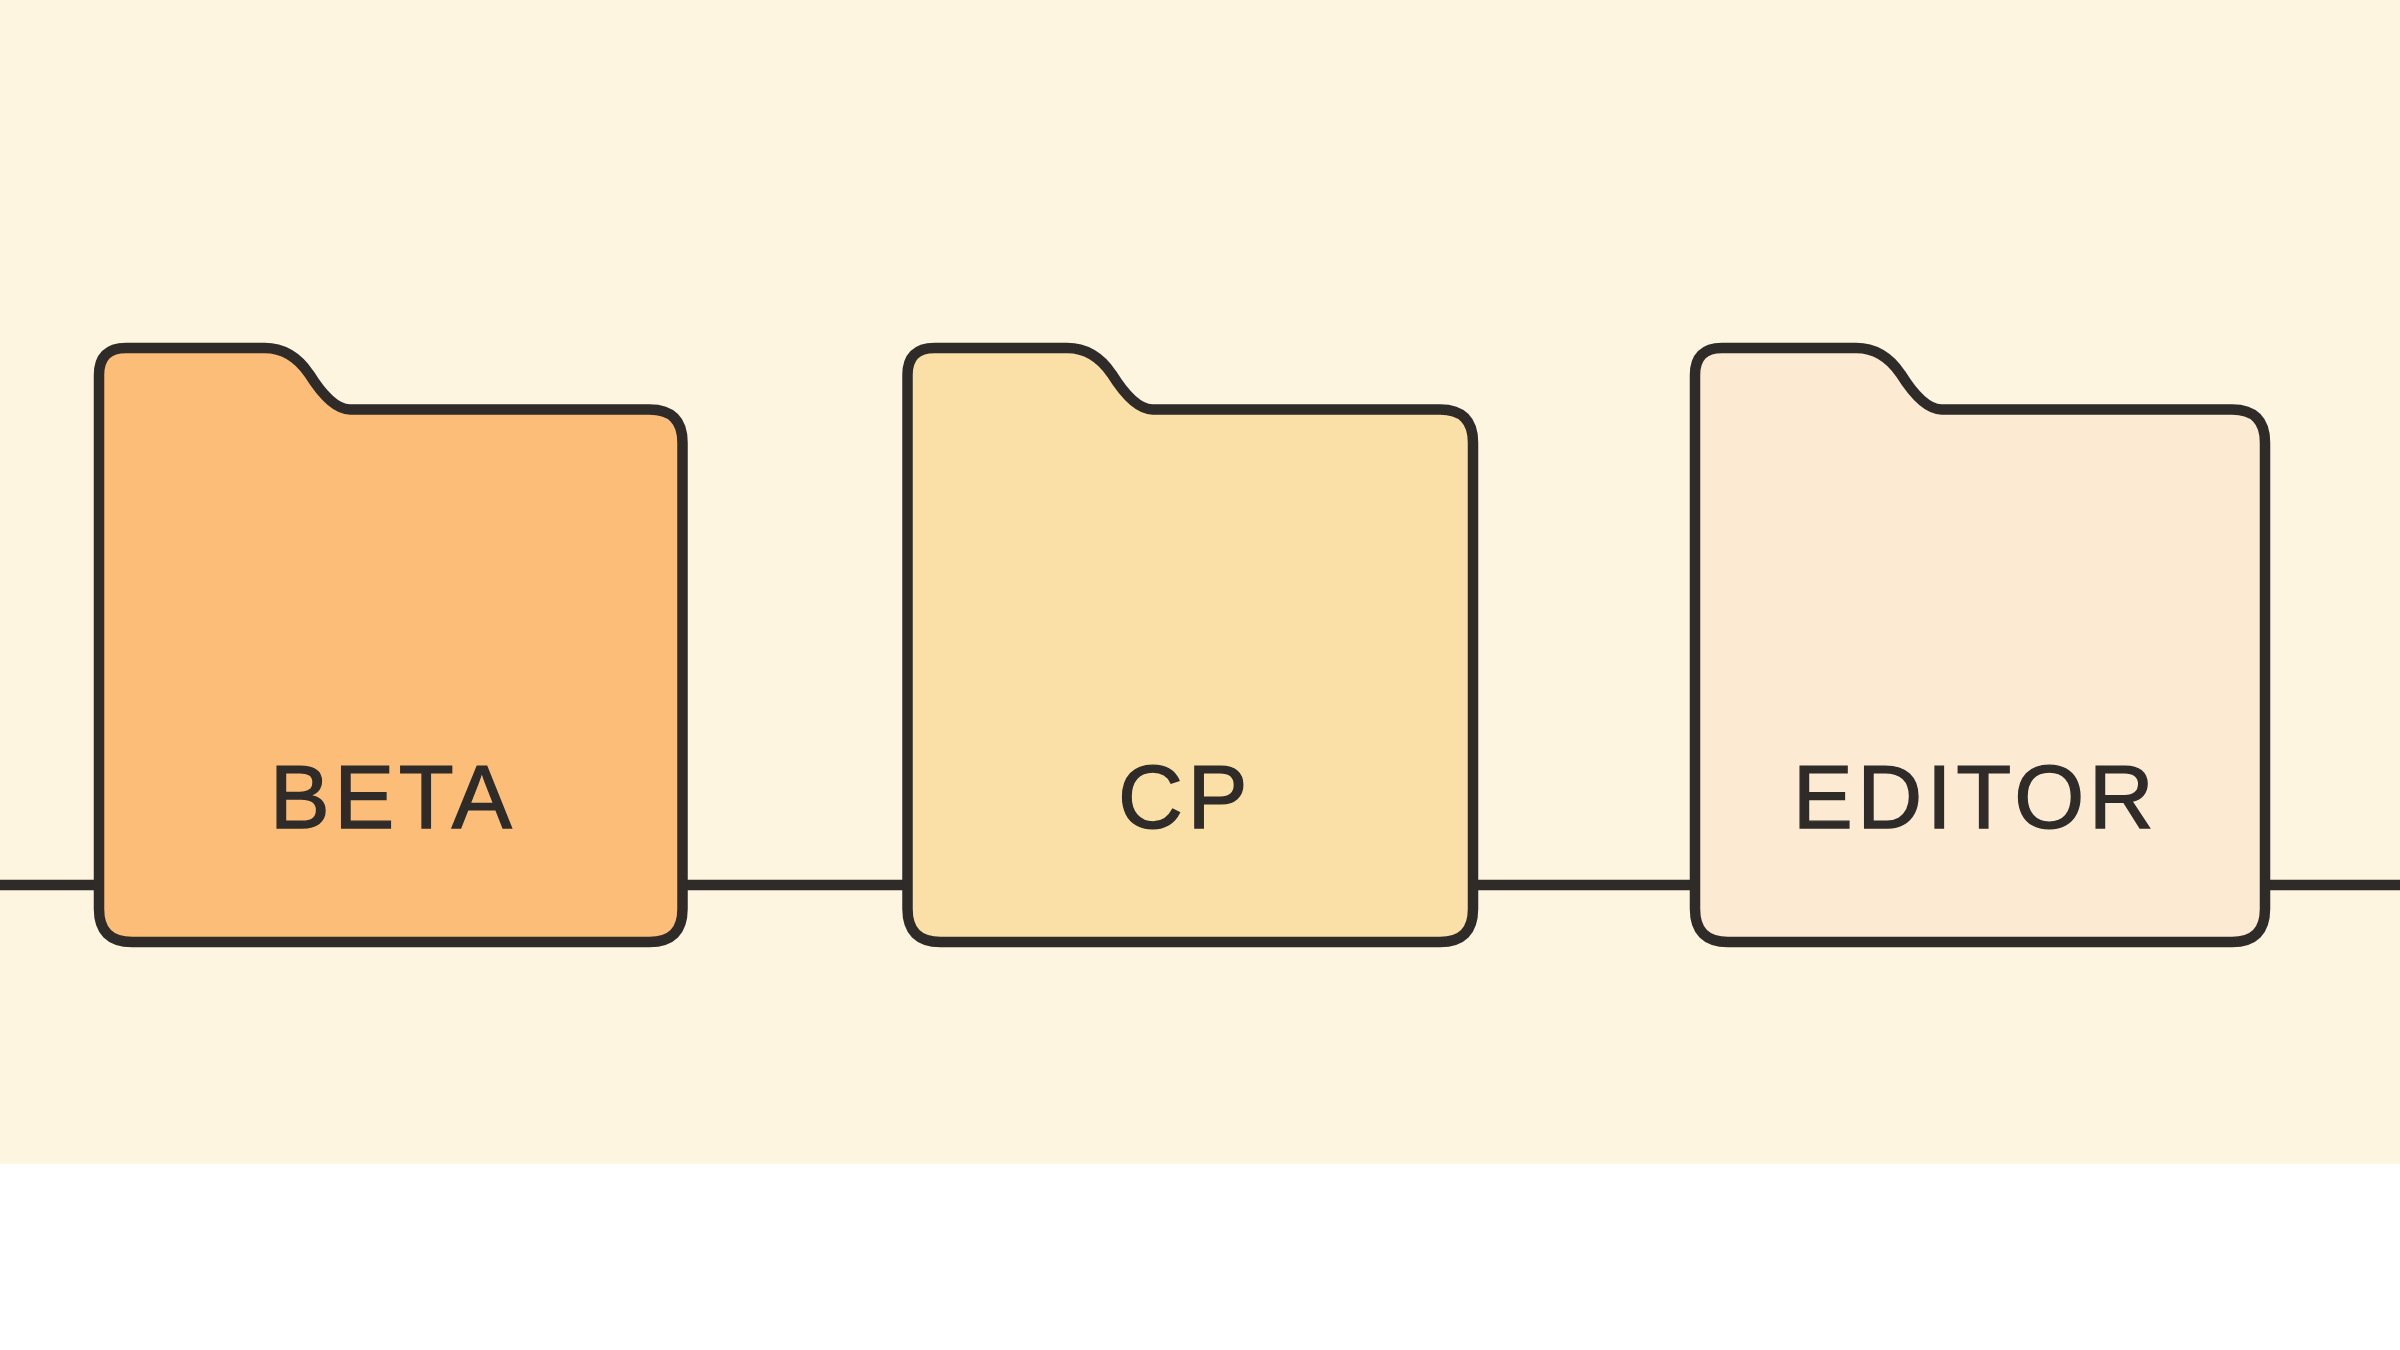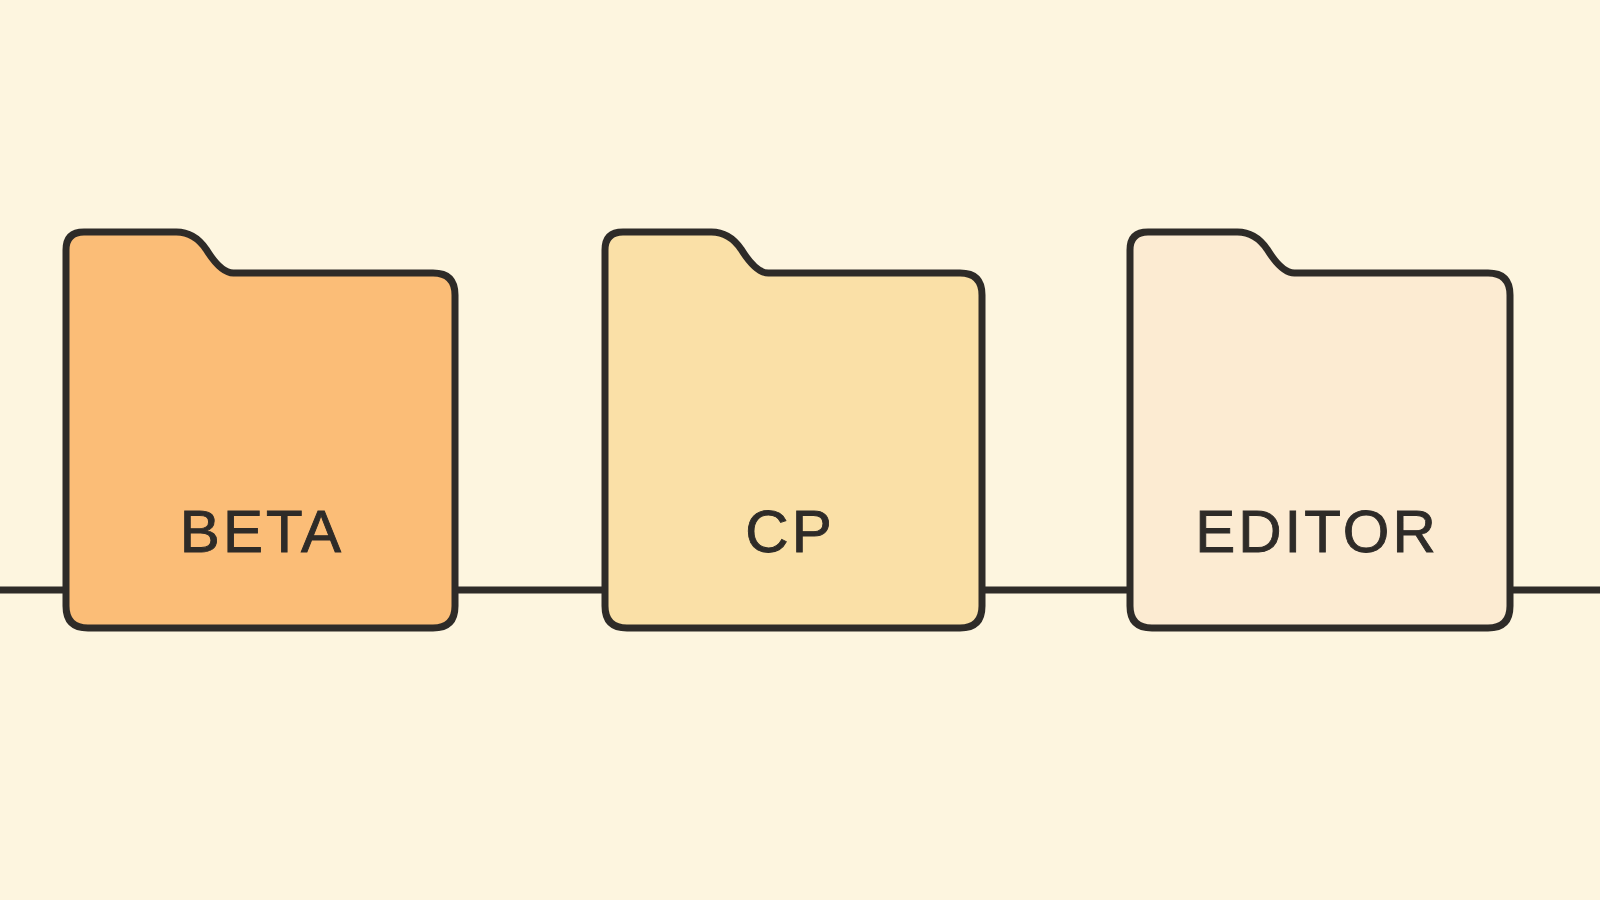--- a/index.html
+++ b/index.html
@@ -9,21 +9,21 @@
   }
   body {
     width: 1600px;
     height: 900px;
     overflow: hidden;
     font-family: "Liberation Sans", sans-serif;
   }
   #canvas {
     position: relative;
     width: 1600px;
-    height: 900px;
+    height: 776px;
     background: #FDF5DF;
   }
   #scene {
     position: absolute;
     inset: 0;
     width: 1600px;
     height: 900px;
     display: block;
   }
   .folder-label {

